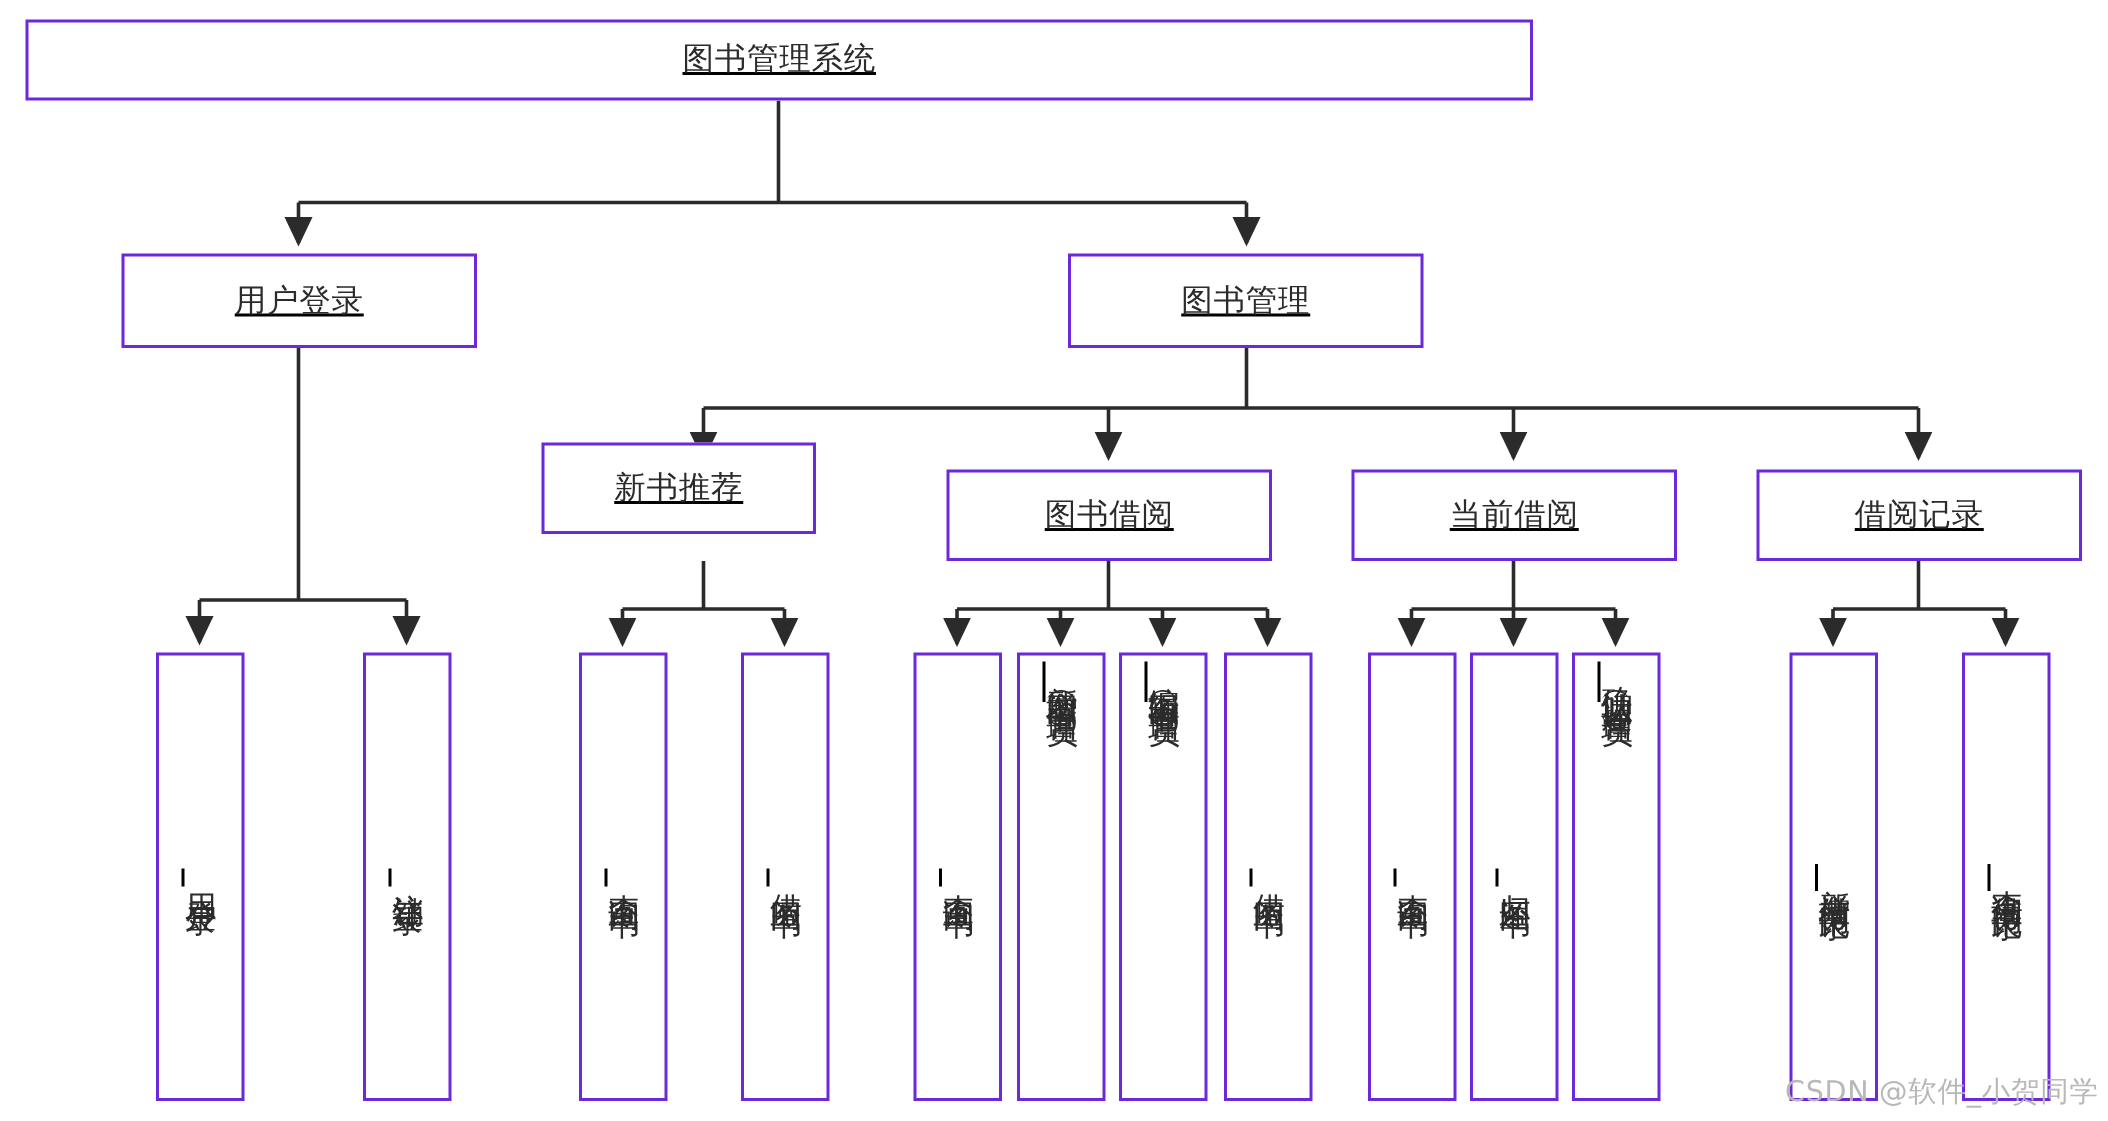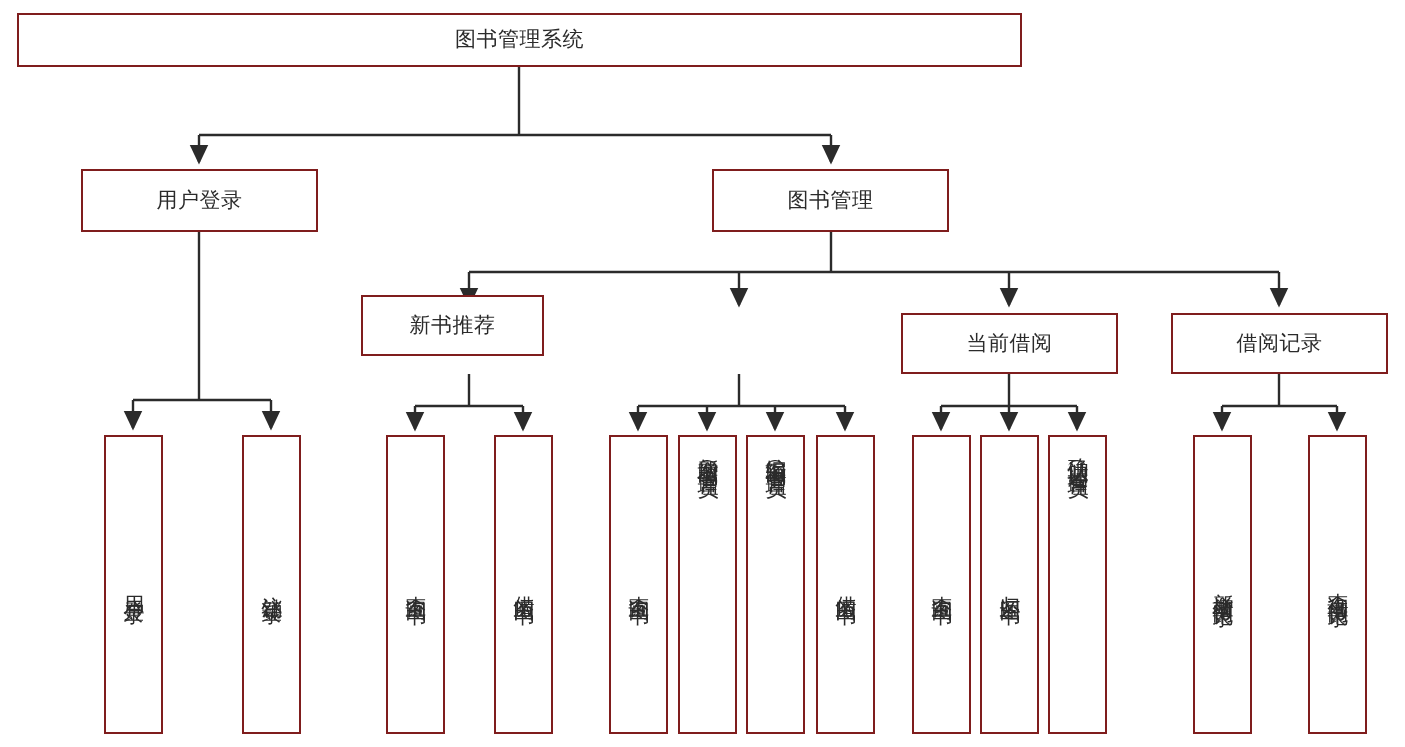--- a/index.html
+++ b/index.html
@@ -20,25 +20,26 @@
   #edges {
     position: absolute;
     left: 0;
     top: 0;
     width: 1405px;
     height: 747px;
   }
   .node {
     position: absolute;
     box-sizing: border-box;
-    border: 2px solid #7f1d1d;
+    border: 2px solid #6d28d9;
     background: #ffffff;
     display: flex;
     align-items: center;
     justify-content: center;
+    text-decoration: underline;
   }
   .node .lbl {
     color: #2b2b2b;
     font-size: 21px;
     line-height: 1.22;
     letter-spacing: 0.5px;
     white-space: nowrap;
   }
   
   .node.vertical {
@@ -128,20 +129,23 @@
   <div class="node" style="left:81px; top:169px; width:237px; height:63px;">
     <span class="lbl">用户登录</span>
   </div>
   <div class="node" style="left:712px; top:169px; width:237px; height:63px;justify-content:center;">
     <span class="lbl">图书管理</span>
   </div>
 
   <div class="node" style="left:361px; top:295px; width:183px; height:61px;">
     <span class="lbl">新书推荐</span>
   </div>
+  <div class="node" style="left:631px; top:313px; width:217px; height:61px;">
+    <span class="lbl">图书借阅</span>
+  </div>
   <div class="node" style="left:1171px; top:313px; width:217px; height:61px;">
     <span class="lbl">借阅记录</span>
   </div>
   <div class="node" style="left:901px; top:313px; width:217px; height:61px;">
     <span class="lbl">当前借阅</span>
   </div>
 
   <div class="node vertical" style="left:104px; top:435px; width:59px; height:299px;">
     <span class="lbl">用户登录</span>
   </div>
@@ -179,14 +183,15 @@
     <span class="lbl">确认归还（管理员）</span>
   </div>
 
   <div class="node vertical" style="left:1193px; top:435px; width:59px; height:299px;">
     <span class="lbl">新增借阅记录</span>
   </div>
   <div class="node vertical" style="left:1308px; top:435px; width:59px; height:299px;">
     <span class="lbl">查询借阅记录</span>
   </div>
 
+  <div class="watermark" style="left:1190px; top:715px;">CSDN @软件_小贺同学</div>
 
 </div>
 
 </body></html>

